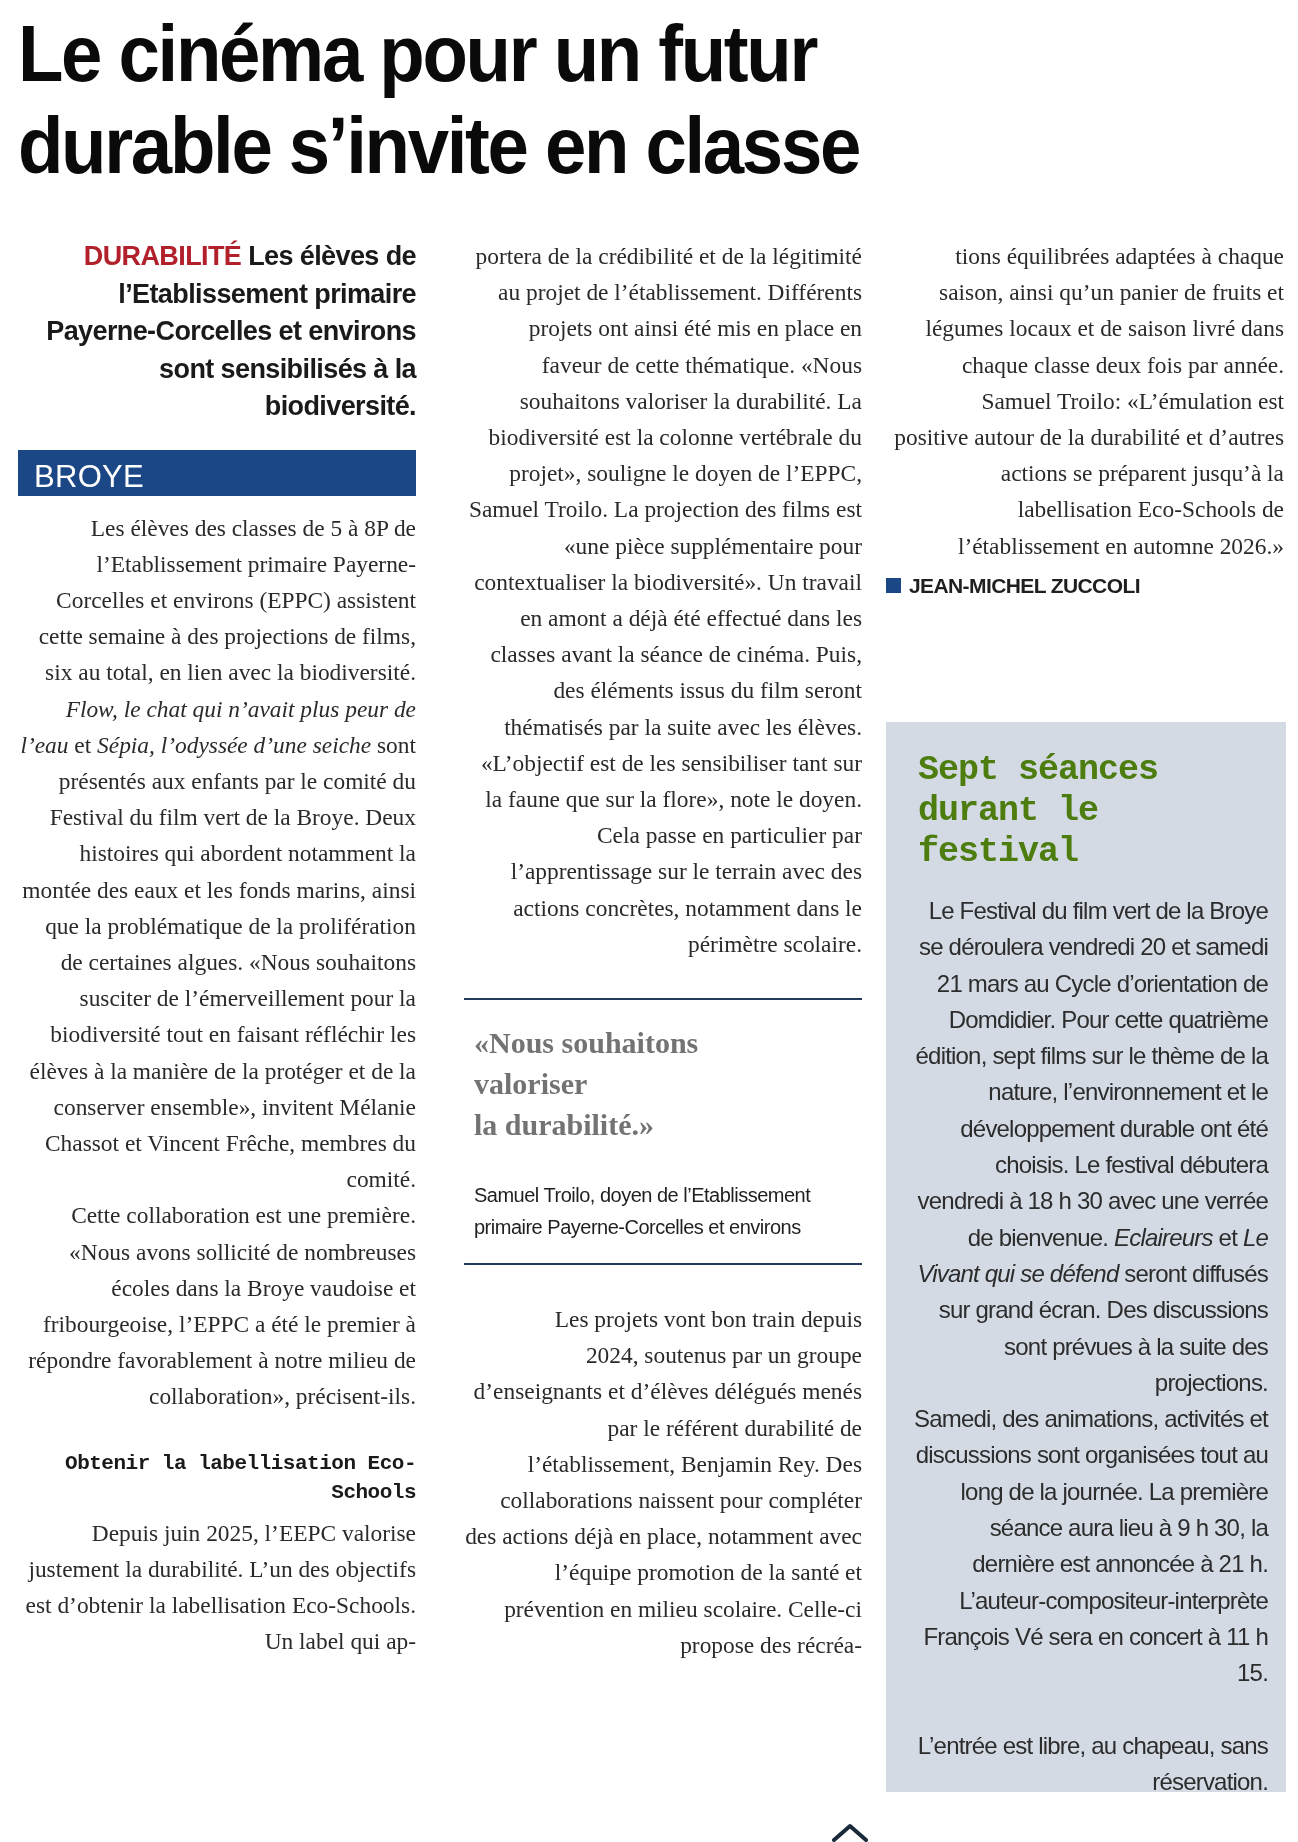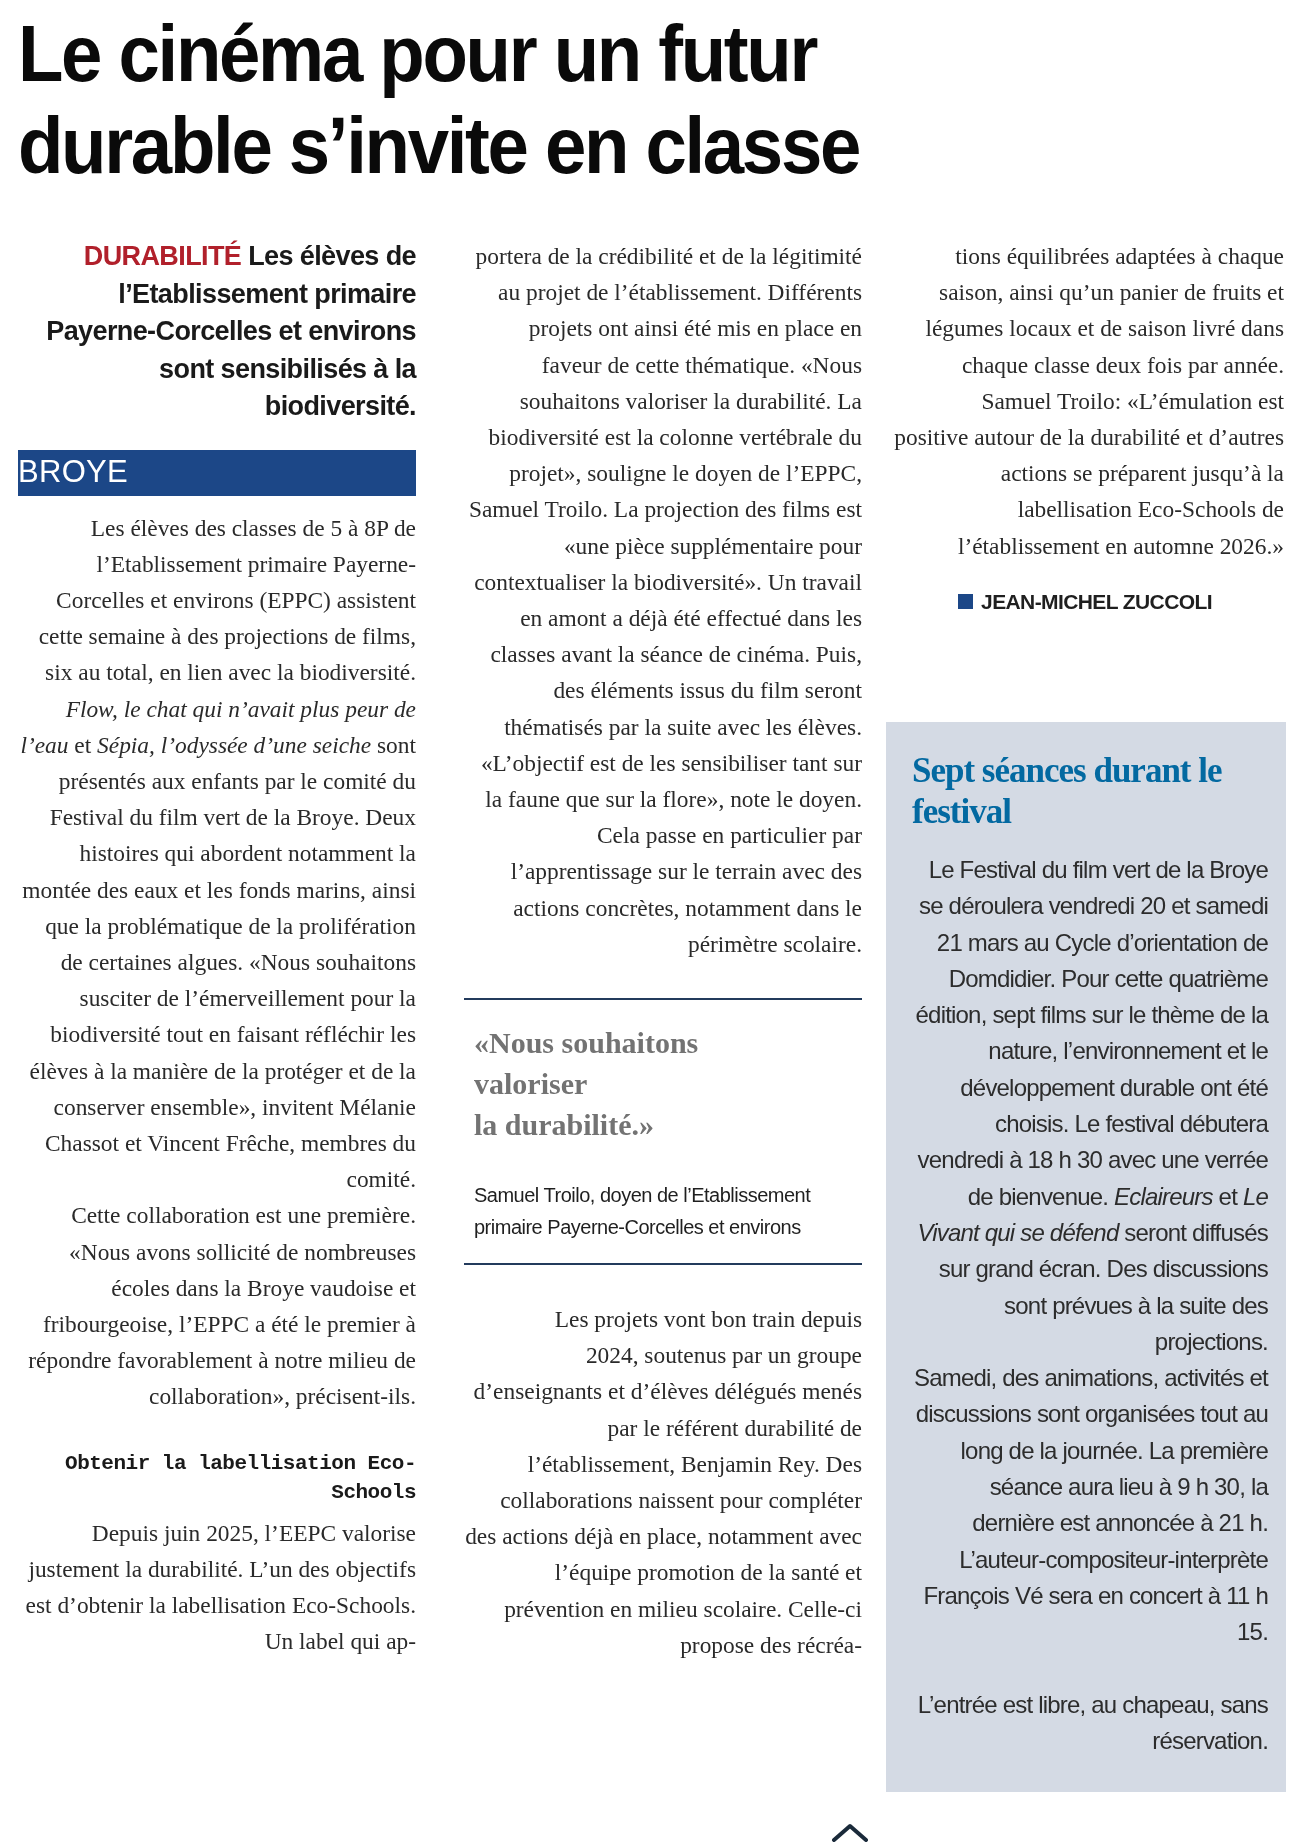--- a/index.html
+++ b/index.html
@@ -26,21 +26,21 @@
   .c3 { left: 886px; width: 398px; }
 
   .lede {
     font-family: "Liberation Sans", sans-serif; font-weight: 700;
     font-size: 27px; line-height: 37.5px; color: #1a1a1a; text-align: left;
     letter-spacing: -0.6px; margin: -4px 0 0 0;
   }
   .kicker { color: #b1202b; }
   .region-band {
     margin-top: 24px; height: 46px; background: #1c4787;
-    display: flex; align-items: center; padding-left: 0;
+    display: flex; align-items: flex-end; padding-left: 16px;
   }
   .region-band span {
     font-family: "Liberation Sans", sans-serif; font-size: 31px; color: #ffffff;
     letter-spacing: 0.3px;
   }
   .gap-after-band { height: 14px; }
   .subhead {
     font-family: Liberation Mono, monospace; font-weight: 700; font-size: 21px;
     line-height: 29px; color: #1a1a1a; letter-spacing: -0.5px; text-align: left;
     margin-top: 34px !important; margin-bottom: 8px !important;
@@ -54,33 +54,33 @@
     font-family: "Liberation Serif", serif; font-weight: 700; font-size: 30px;
     line-height: 41px; color: #737373; text-align: left;
   }
   .quote-attrib {
     margin-top: 34px; font-family: "Liberation Sans", sans-serif; font-size: 20px;
     line-height: 32px; color: #1f1f1f; text-align: left; letter-spacing: -0.5px;
   }
   .byline {
     font-family: "Liberation Sans", sans-serif; font-weight: 700; font-size: 21px;
     letter-spacing: -0.6px; color: #1f1f1f; display: flex; align-items: center;
-    margin-top: 20px; text-align: left; justify-content: center;
+    margin-top: 4px; text-align: left;
   }
   .byline-square {
     width: 15px; height: 15px; background: #1c4787; margin-right: 8px; display: inline-block;
   }
   .infobox {
     position: absolute; left: 886px; top: 722px; width: 400px; height: 1070px;
     background: #d4dae4; padding: 28px 18px 20px 18px; box-sizing: border-box;
     font-family: "Liberation Sans", sans-serif; color: #2c2c2c;
   }
   .infobox-title {
-    font-family: Liberation Serif, serif; font-weight: 700; font-size: 35px;
-    line-height: 41px; color: #0369a1; letter-spacing: -1px; margin: 0 0 20px 8px;
+    font-family: Liberation Mono, monospace; font-weight: 700; font-size: 35px;
+    line-height: 41px; color: #4d7c0f; letter-spacing: -1px; margin: 0 0 20px 14px;
   }
   .infobox p {
     margin: 0; font-size: 24px; line-height: 36.3px; letter-spacing: -0.8px; text-align: right;
   }
   .infobox p.spaced { margin-top: 36px; }
   .chevron {
     position: absolute; left: 830px; top: 1822px; width: 40px; height: 20px;
   }
 </style>
 </head>

